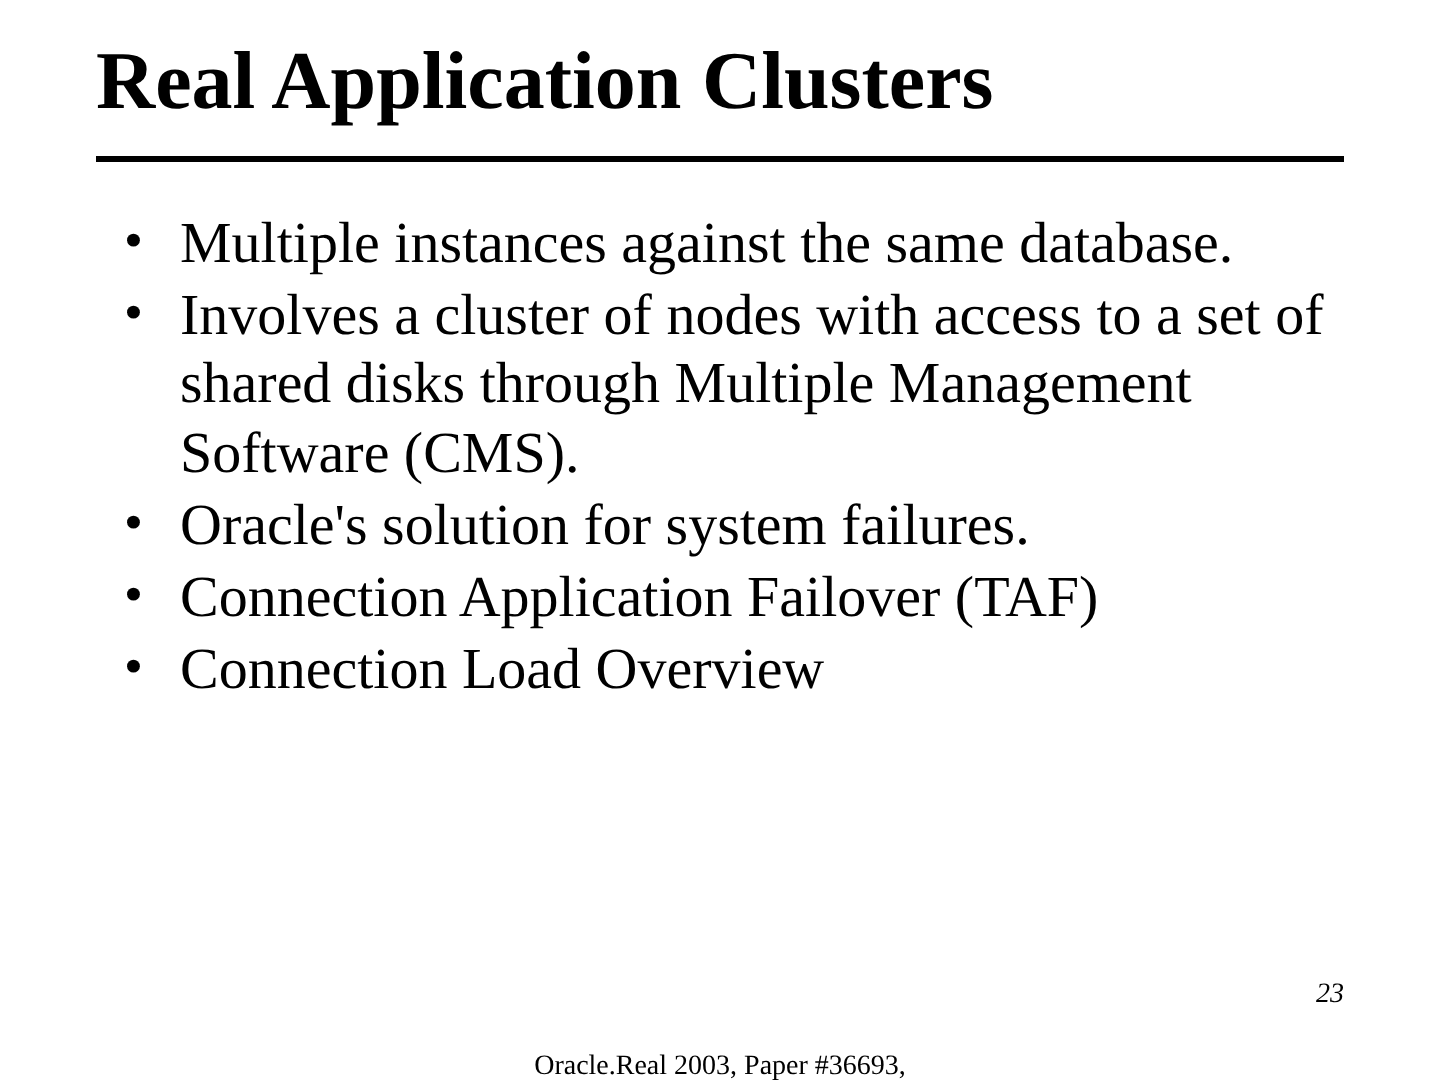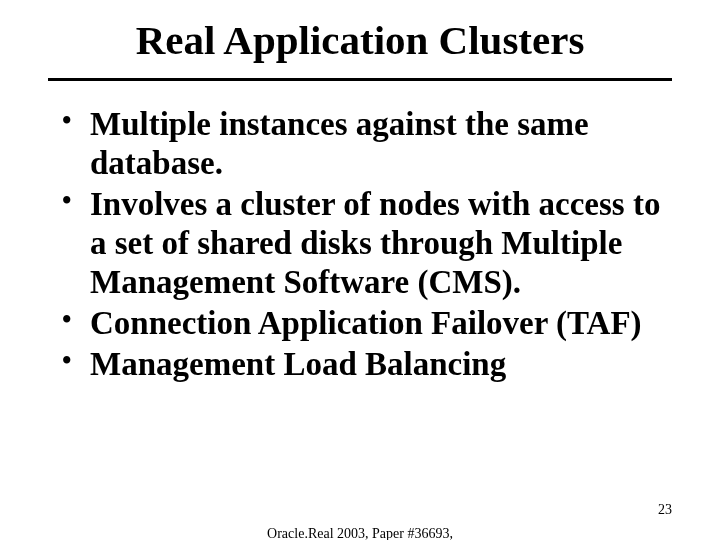--- a/index.html
+++ b/index.html
@@ -14,36 +14,35 @@
   }
   .slide {
     width: 100%;
     height: 100%;
     padding: 18px 48px 0 48px;
     position: relative;
   }
   .title {
     font-size: 41px;
     font-weight: bold;
-    text-align: center;
     line-height: 1.12;
     padding-bottom: 14px;
   }
   .rule {
     border: none;
     border-top: 3.5px solid #000;
     margin: 0 0 24px 0;
   }
   .bullets {
     list-style: none;
     padding: 0 0 0 8px;
   }
   .bullets li {
-    font-size: 33px;
-    font-weight: bold;
+    font-size: 29px;
+    font-weight: normal;
     line-height: 1.18;
     padding-left: 34px;
     position: relative;
     margin-bottom: 2px;
   }
   .bullets li::before {
     content: "•";
     position: absolute;
     left: 6px;
     top: 0;
@@ -61,39 +60,41 @@
     position: absolute;
     left: 50%;
     transform: translateX(-50%);
     text-align: center;
     width: 360px;
     line-height: 1.18;
   }
   .footer-right {
     position: absolute;
     right: 48px;
-    bottom: 8px;
+    bottom: 20px;
+    font-style: italic;
   }
 </style>
 </head>
 <body>
 
 <div class="slide">
 
   <div class="title">
     <span>Real Application Clusters</span><br>
   </div>
 
   <hr class="rule">
 
   <ul class="bullets">
     <li><span>Multiple instances against the same database.</span></li>
     <li><span>Involves a cluster of nodes with access to a set of shared disks through Multiple Management Software (CMS).</span></li>
+    <li><span>Oracle's solution for system failures.</span></li>
     <li><span>Connection Application Failover (TAF)</span></li>
-    <li><span>Management Load Balancing</span></li>
+    <li><span>Connection Load Overview</span></li>
   </ul>
 
   <div class="footer">
     <div class="footer-center">
       <span>Oracle.Real 2003, Paper #36693,</span><br>
       
     </div>
     <div class="footer-right">23</div>
   </div>
 

